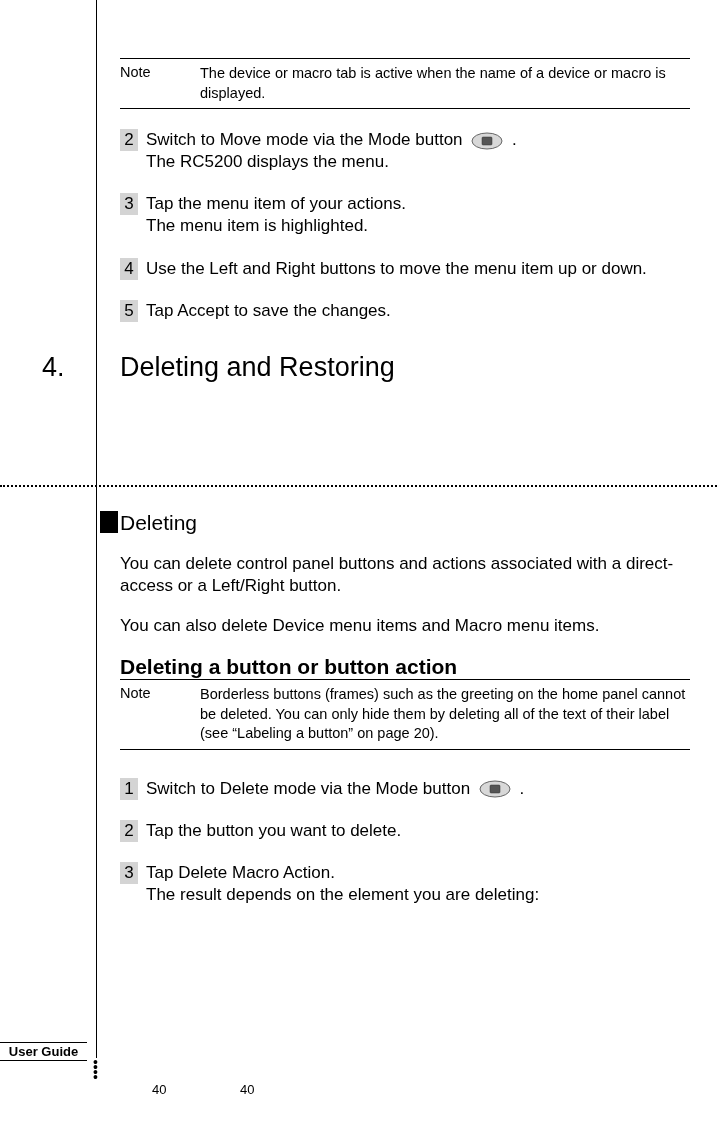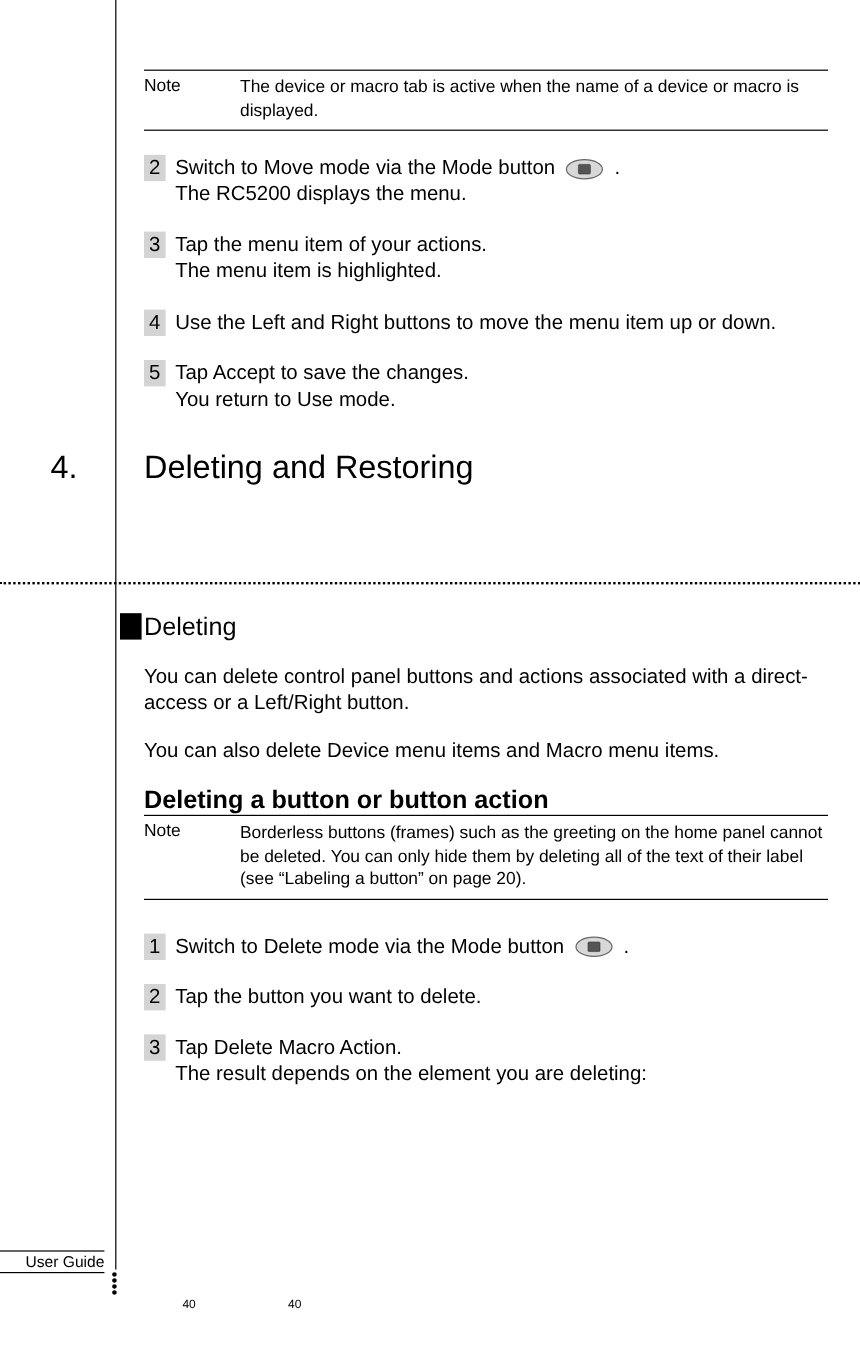--- a/index.html
+++ b/index.html
@@ -119,35 +119,36 @@
       font-weight: bold;
     }
     .footer-label {
       position: absolute;
       left: 0;
       top: 1042px;
       width: 87px;
       border-top: 1px solid #000;
       border-bottom: 1px solid #000;
       padding: 1px 0;
-      text-align: right;
+      text-align: center;
       font-size: 13px;
+      font-weight: bold;
     }
     .footer-dots {
       position: absolute;
       left: 93px;
       top: 1060px;
       font-size: 14px;
       line-height: 5px;
       letter-spacing: 0;
     }
     .page-numbers {
       position: absolute;
       top: 1082px;
-      font-size: 10px;
+      font-size: 13px;
       text-align: right;
     }
     .pn1 { left: 152px; }
     .pn2 { left: 240px; }
     .section-wrap {
       position: relative;
     }
   </style>
 </head>
 <body>
@@ -184,21 +185,20 @@
     <div class="step-num">4</div>
     <div class="step-body">
       <span>Use the Left and Right buttons to move the menu item up or down.</span>
     </div>
   </div>
 
   <div class="step">
     <div class="step-num">5</div>
     <div class="step-body">
       <span>Tap Accept to save the changes.</span><br>
-      <span>You return to Use mode.</span>
     </div>
   </div>
 
   <div class="section-wrap">
     <div class="section-row">
       <span class="section-number">4.</span>
       <span class="section-title">Deleting and Restoring</span>
     </div>
   </div>
 </div>

